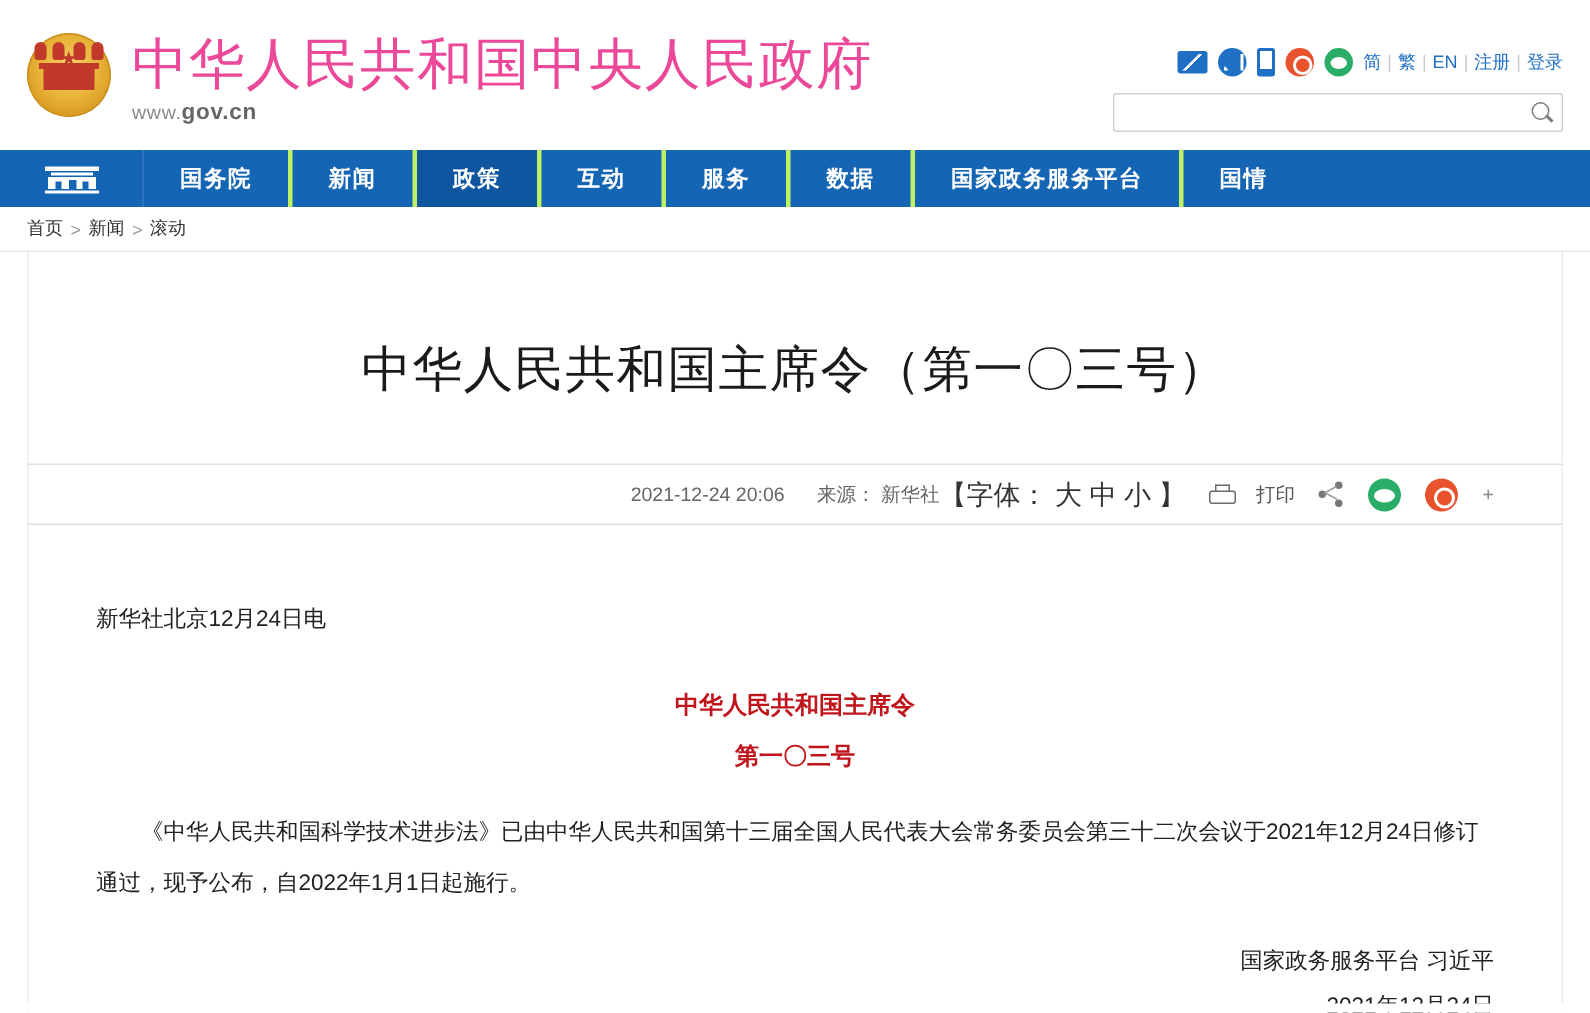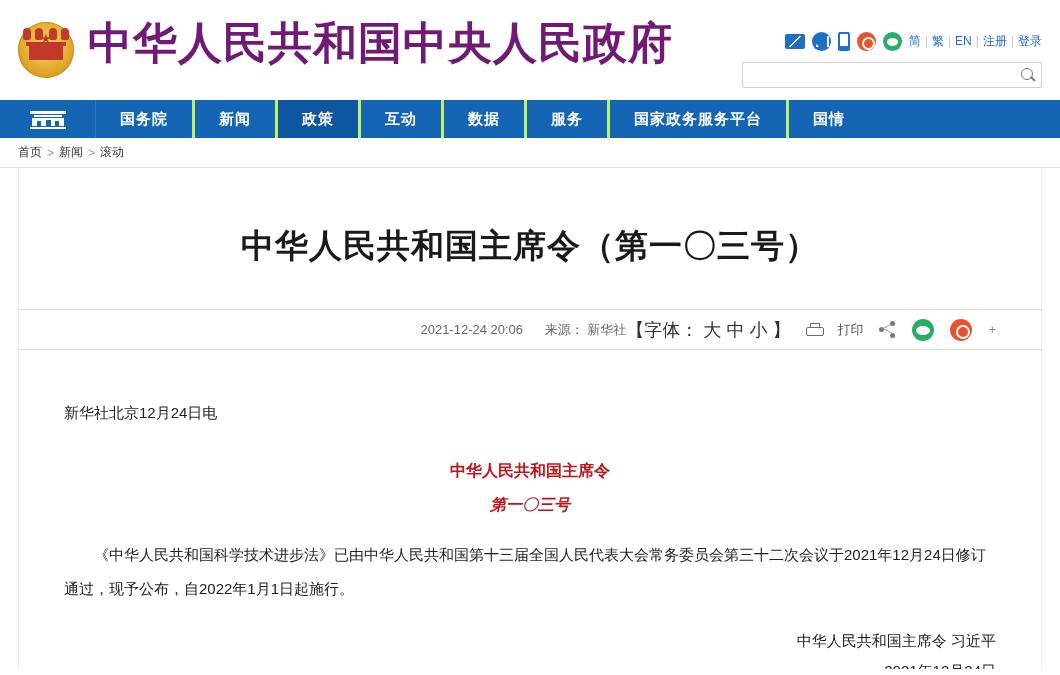--- a/index.html
+++ b/index.html
@@ -46,21 +46,21 @@
   .emblem .ears span {
     position:absolute; top:0; width:8px; height:12px; background:#c0392b;
     border-radius:4px 4px 2px 2px;
   }
 
   .site-title {
     position:absolute; left:88px; top:24px;
   }
   .site-title .cn {
     font-family:"Liberation Serif", serif;
-    font-size:44px; font-weight:bold; color:#701a75; letter-spacing:1px;
+    font-size:37px; font-weight:normal; color:#ec4899; letter-spacing:1px;
     line-height:40px;
     white-space:nowrap;
   }
   .site-title .en {
     margin-top:2px;
     font-size:13px; color:#8a8a8a; letter-spacing:.5px;
   }
   .site-title .en b { color:#666; font-size:15px; }
 
   
@@ -135,21 +135,21 @@
     border-bottom:1px solid #e6e6e6;
   }
   .crumb a { color:#333; text-decoration:none; cursor:pointer; }
   .crumb .sp { color:#999; margin:0 5px; }
 
   
   .wrap { width:1060px; padding:0 18px; position:relative; }
   .article { width:1024px; margin:0 auto; }
   .art-title {
     font-family:"Liberation Serif", serif;
-    text-align:center; font-size:33px; font-weight:bold; color:#1a1a1a;
+    text-align:center; font-size:33px; font-weight:normal; color:#1a1a1a;
     letter-spacing:1px;
     padding:56px 0 40px;
   }
   .meta-row {
     border-top:1px solid #e0e0e0; border-bottom:1px solid #e0e0e0;
     height:41px; display:flex; align-items:center; justify-content:flex-end;
     padding:0 46px; font-size:13px; color:#555;
   }
   .meta-left { color:#666; }
   .meta-left .src { margin-left:18px; }
@@ -183,21 +183,21 @@
     font-size:15px; line-height:34px; color:#222;
   }
   .body-text p { margin:0 0 14px; }
   .lead { margin-bottom:26px !important; }
   .decree-title {
     text-align:center; color:#c0151a; font-weight:bold; font-size:16px;
     line-height:30px; margin:0 0 4px !important;
   }
   .decree-no {
     text-align:center; color:#c0151a; font-weight:bold; font-size:16px;
-    line-height:30px; margin:0 0 18px !important;font-style:italic;
+    line-height:30px; margin:0 0 18px !important;
   }
   .main-para { text-indent:2em; margin-bottom:20px !important; }
   .sign { text-align:right; margin:0 !important; line-height:30px; }
   .sign2 { text-align:right; margin:0 !important; line-height:30px; }
 
   .side-rule-l, .side-rule-r {
     position:absolute; top:0; width:1px; height:100%; background:#ececec;
   }
   .side-rule-l { left:18px; }
   .side-rule-r { right:18px; }
@@ -218,20 +218,23 @@
           <span style="left:12px"></span>
           <span style="left:26px"></span>
           <span style="left:38px"></span>
         </div>
       <div class="star">★</div>
       <div class="gate"></div>
     </div>
 
     <div class="site-title">
       <div class="cn">中华人民共和国中央人民政府</div>
+      <div class="en">
+        <span>www.</span><b>gov.cn</b>
+      </div>
     </div>
 
     <div class="hdr-right">
       <div class="icon-row">
         <span class="ic ic-mail"></span>
         <span class="ic ic-rss"></span>
         <span class="ic ic-phone"></span>
         <span class="ic ic-weibo"></span>
         <span class="ic ic-wechat"></span>
         <span class="hdr-links">
@@ -263,22 +266,22 @@
         <rect x="9" y="14" width="4" height="5" fill="#1565b5"></rect>
         <rect x="18" y="13" width="5" height="6" fill="#1565b5"></rect>
         <rect x="27" y="14" width="4" height="5" fill="#1565b5"></rect>
         <rect x="2" y="20" width="36" height="2" fill="#ffffff"></rect>
       </svg>
     </div>
     <div class="item">国务院</div>
     <div class="item">新闻</div>
     <div class="item active">政策</div>
     <div class="item">互动</div>
+    <div class="item">服务</div>
     <div class="item">数据</div>
-    <div class="item">服务</div>
     <div class="item">国家政务服务平台</div>
     <div class="item">国情</div>
   </div>
 
   <div class="crumb">
     <a>首页</a>
     <span class="sp">&gt;</span>
     <a>新闻</a>
     <span class="sp">&gt;</span>
     <a>滚动</a>
@@ -322,21 +325,21 @@
             <span class="rnd weibo"></span>
             <span class="plus">+</span>
           </div>
         </div>
 
         <div class="body-text">
           <p class="lead">新华社北京12月24日电</p>
           <p class="decree-title">中华人民共和国主席令</p>
           <p class="decree-no">第一〇三号</p>
           <p class="main-para">《中华人民共和国科学技术进步法》已由中华人民共和国第十三届全国人民代表大会常务委员会第三十二次会议于2021年12月24日修订通过，现予公布，自2022年1月1日起施行。</p>
-          <p class="sign">中华人民共和国主席令 习近平</p>
+          <p class="sign">国家政务服务平台 习近平</p>
           <p class="sign2">2021年12月24日</p>
         </div>
 
       </div>
     </div>
   </div>
 
   <div class="bottom-bar"></div>
 </div>
 

